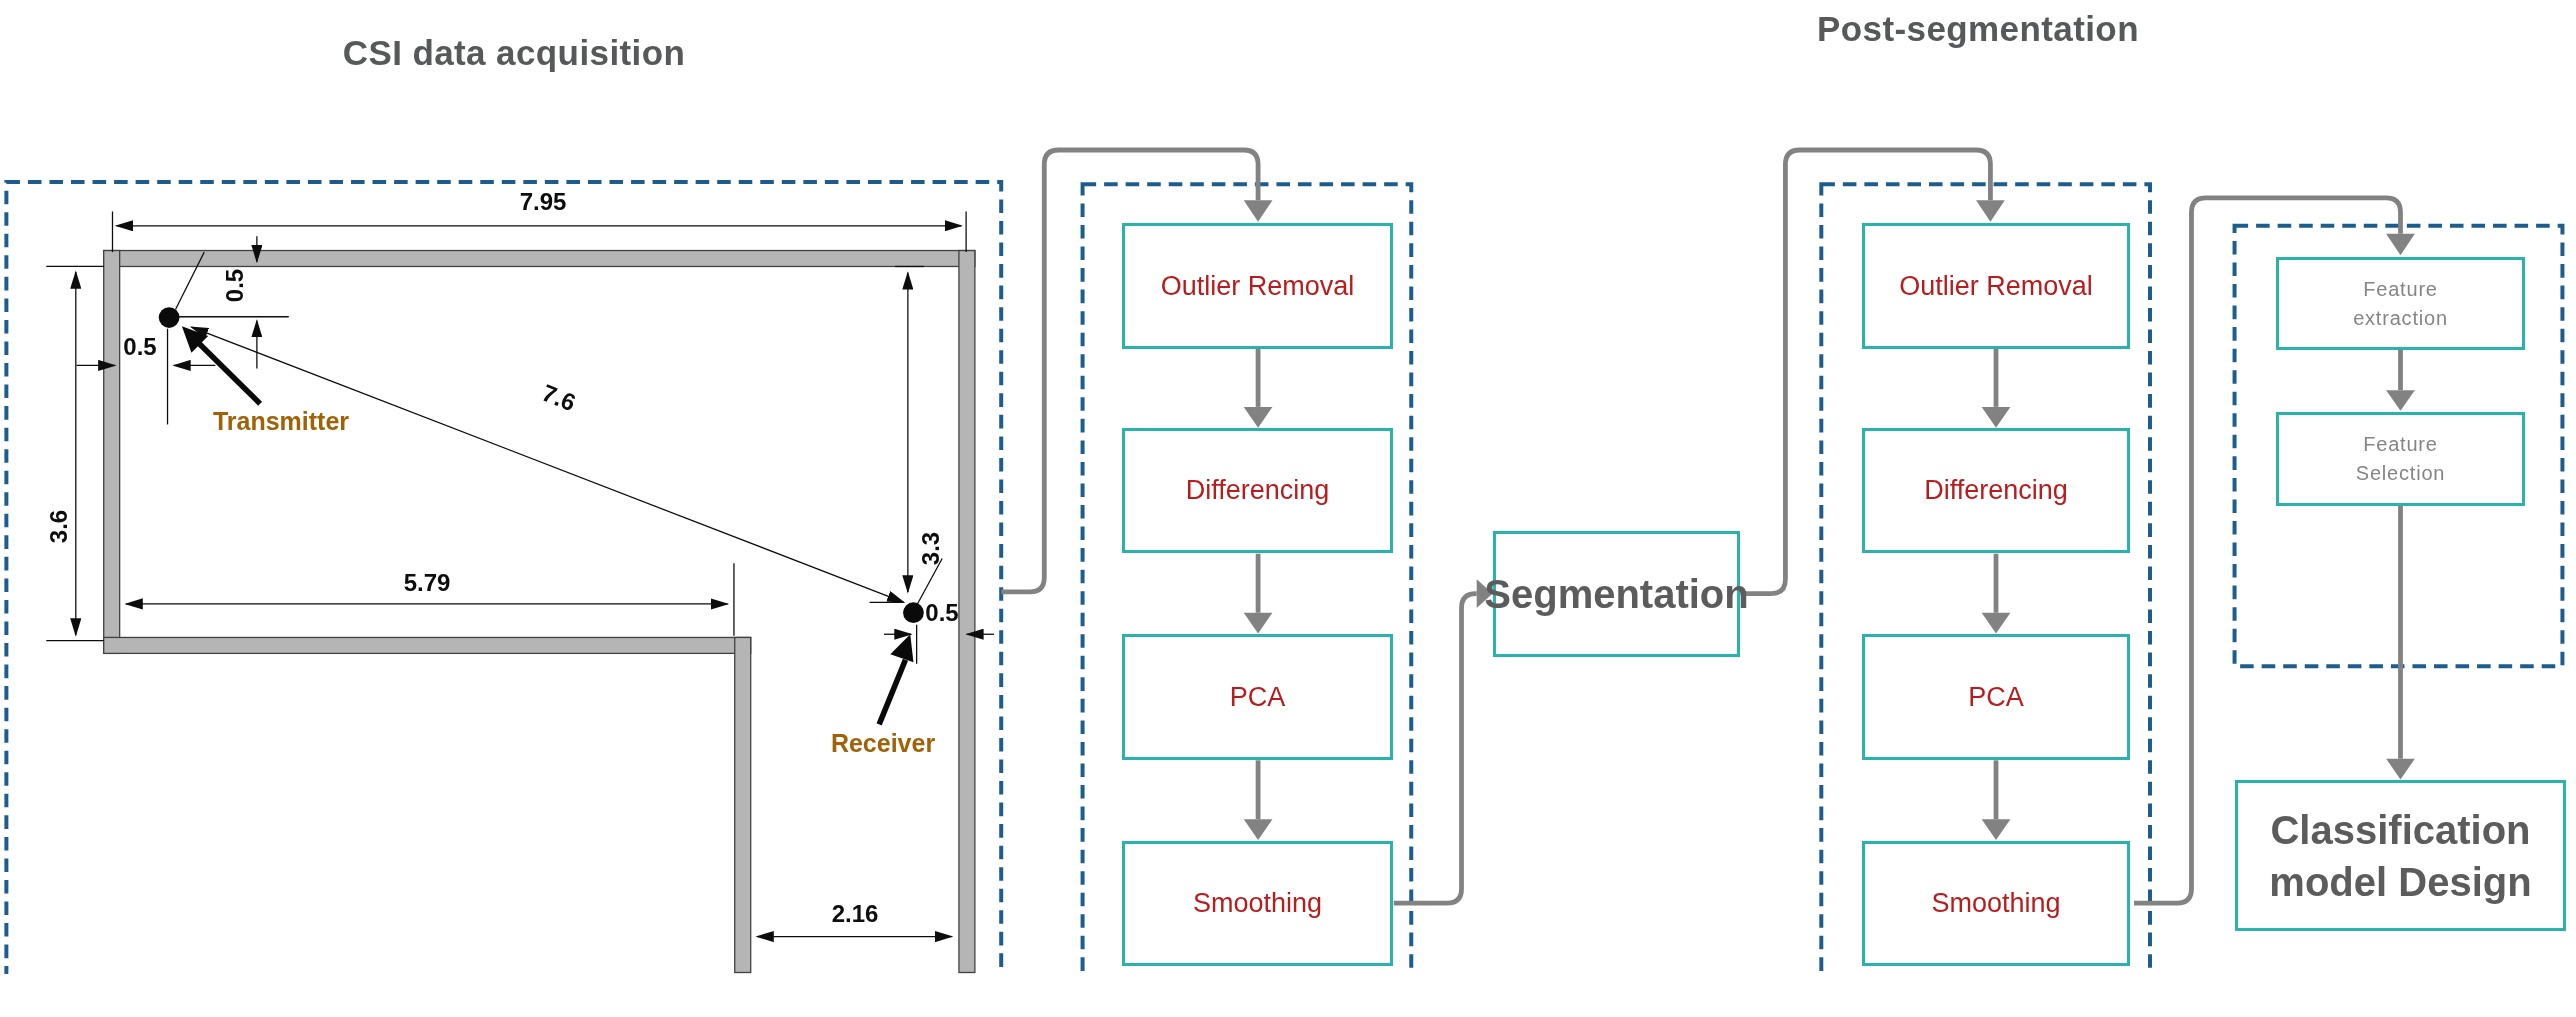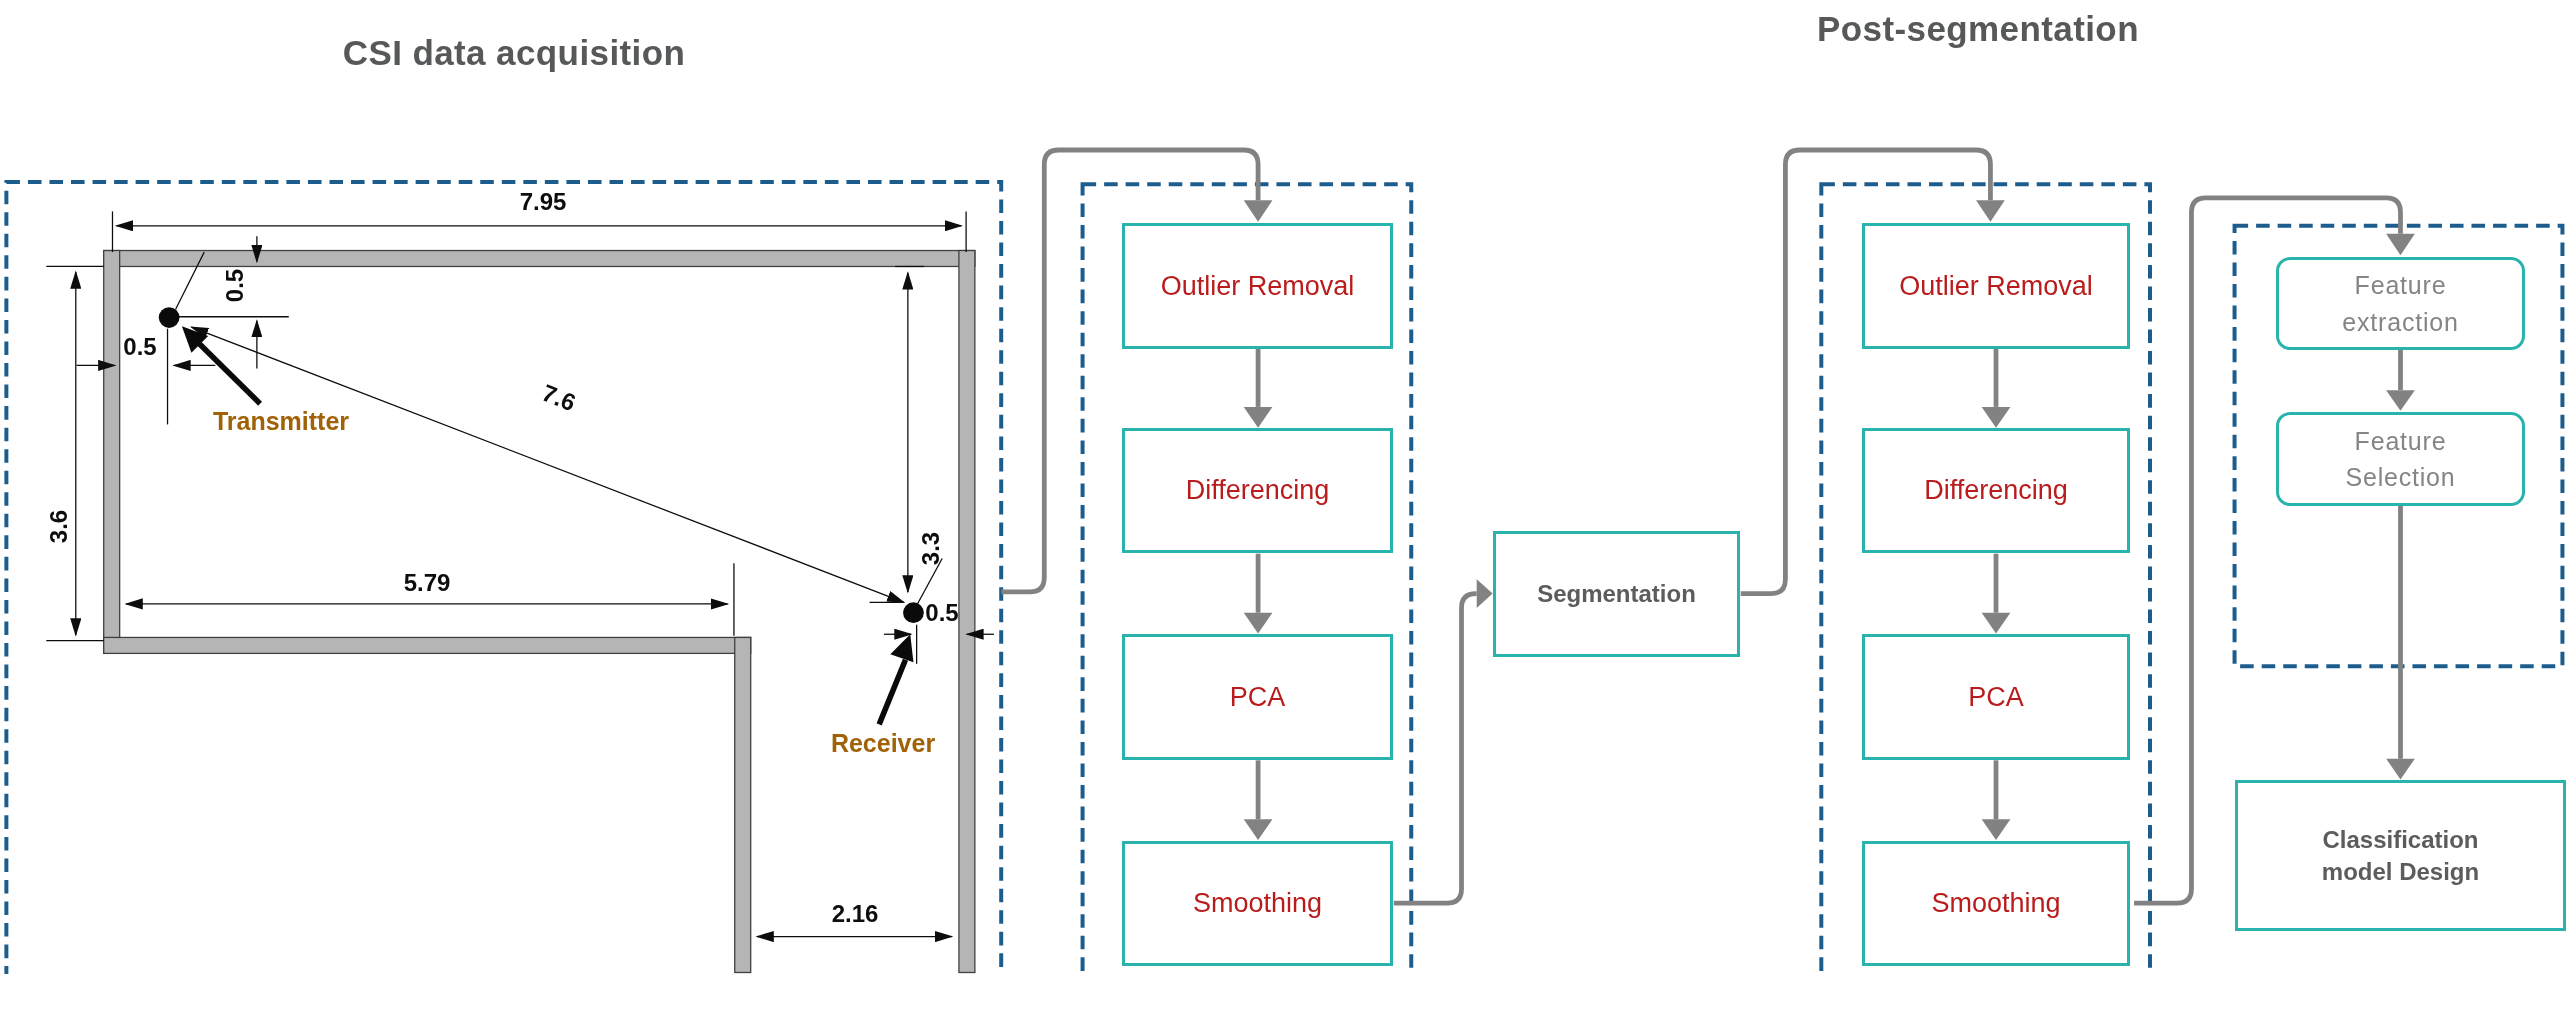--- a/index.html
+++ b/index.html
@@ -10,22 +10,22 @@
   .stage svg{position:absolute;left:0;top:0;}
   .title{
     position:absolute;font-size:35px;font-weight:700;color:#565859;
     text-align:center;line-height:1.32;letter-spacing:0.4px;
   }
   .box{
     position:absolute;box-sizing:border-box;background:#ffffff;
     border:3.2px solid #2AB3AD;display:flex;align-items:center;justify-content:center;
     color:#b91c1c;font-size:27px;text-align:center;
   }
-  .box.big{font-size:24px;font-weight:700;color:#5C5C5C;line-height:1.3;}
-  .box.feat{font-size:25px;letter-spacing:0.8px;color:#858585;line-height:1.45;border-radius:14px;}
+  .box.big{font-size:40px;font-weight:700;color:#5C5C5C;line-height:1.3;}
+  .box.feat{font-size:20px;letter-spacing:0.8px;color:#858585;line-height:1.45;}
   .dim{
     position:absolute;width:80px;height:27px;line-height:27px;
     font-size:24px;font-weight:700;color:#0d0d0d;text-align:center;
   }
   .plabel{
     position:absolute;width:160px;height:27px;line-height:27px;
     font-size:25px;font-weight:700;color:#a16207;text-align:center;
   }
   .rot-ccw{transform:rotate(-90deg);}
   .rot-diag{transform:rotate(21.5deg);}

